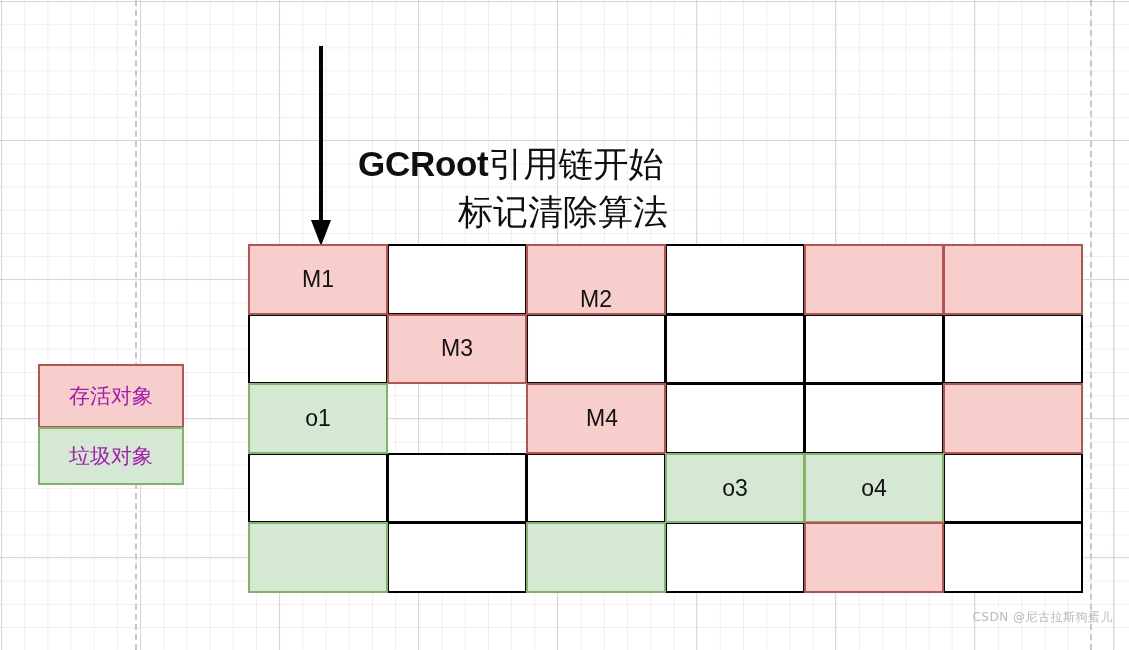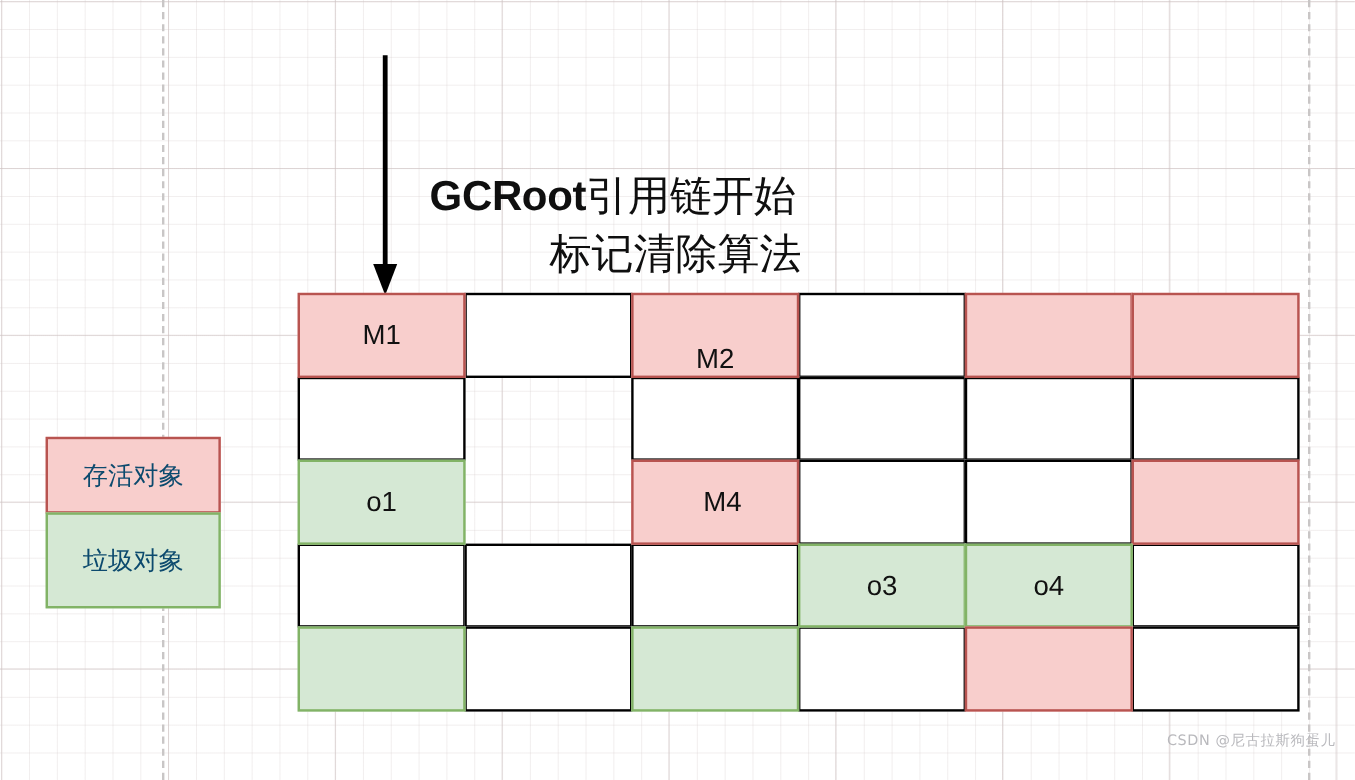--- a/index.html
+++ b/index.html
@@ -90,29 +90,29 @@
     top: 364px;
     width: 146px;
   }
   .legend-row {
     box-sizing: border-box;
     display: flex;
     align-items: center;
     justify-content: center;
     font-family: "DejaVu Serif", serif;
     font-size: 21px;
-    color: #0c4a6e;
+    color: #a21caf;
   }
   .legend-row.live {
     height: 64px;
     background: #f8cecc;
     border: 2px solid #b85450;
   }
   .legend-row.garbage {
-    height: 80px;
+    height: 58px;
     background: #d5e8d4;
     border: 2px solid #82b366;
     margin-top: -1px;
   }
   .legend-row.free {
     height: 66px;
     background: #ffffff;
     border: 3px solid #000000;
     margin-top: 2px;
   }
@@ -210,20 +210,23 @@
       </div>
       <div class="heap-cell live" style="grid-area: 1 / 5;">
         <span></span>
       </div>
       <div class="heap-cell live" style="grid-area: 1 / 6;">
         <span></span>
       </div>
       <div class="heap-cell free" style="grid-area: 2 / 1;">
         <span></span>
       </div>
+      <div class="heap-cell live" style="grid-area: 2 / 2;">
+        <span>M3</span>
+      </div>
       <div class="heap-cell free" style="grid-area: 2 / 3;">
         <span></span>
       </div>
       <div class="heap-cell free" style="grid-area: 2 / 4;">
         <span></span>
       </div>
       <div class="heap-cell free" style="grid-area: 2 / 5;">
         <span></span>
       </div>
       <div class="heap-cell free" style="grid-area: 2 / 6;">

